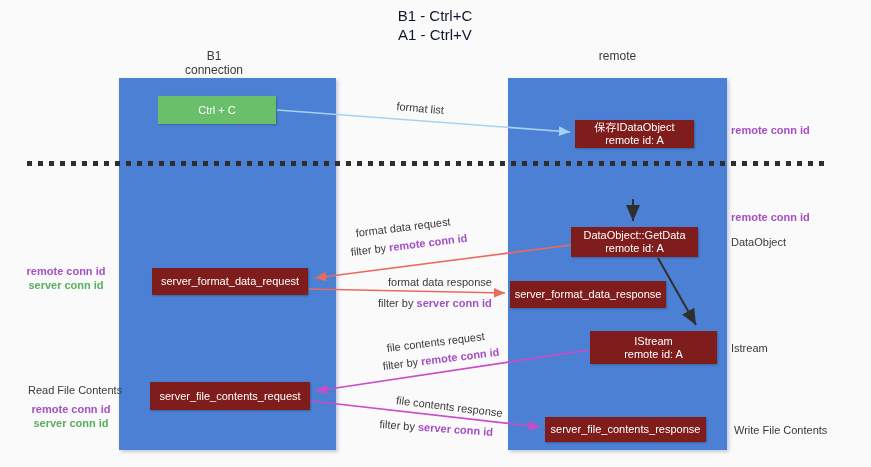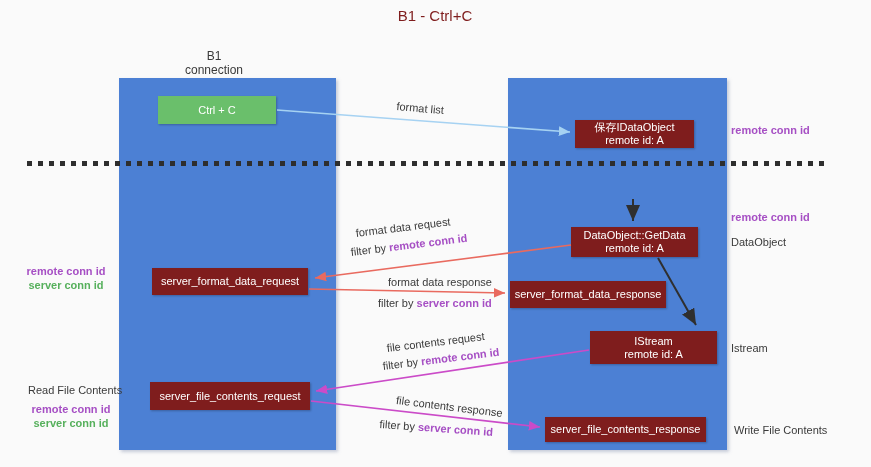--- a/index.html
+++ b/index.html
@@ -1,18 +1,18 @@
 <!DOCTYPE html>
 <html><head>
 <meta charset="utf-8">
 <style>
   html,body { margin:0; padding:0; background:#fafafa; font-family:"Liberation Sans", sans-serif; }
   .canvas { position:relative; width:871px; height:467px; background:#fafafa; overflow:hidden; }
   .abs { position:absolute; }
-  .title-block { left:330px; top:6px; width:210px; text-align:center; font-size:15px; color:#7f1d1d; line-height:19px; }
+  .title-block { left:330px; top:6px; width:210px; text-align:center; font-size:15px; color:#0f172a; line-height:19px; }
   .lane-hdr { font-size:12px; color:#3a3a3a; text-align:center; line-height:14px; top:49px; }
   .lane { background:#4c80d4; box-shadow:2px 2px 3px rgba(150,160,185,.5); }
   .node { display:flex; flex-direction:column; align-items:center; justify-content:center;
           color:#ffffff; font-size:11px; line-height:13px; text-align:left;
           box-shadow:1px 1px 2px rgba(0,0,0,.25); }
   .green  { background:#6abf6b; }
   .orange { background:#7f1d1d; }
   .sep { left:27px; top:161px; width:803px; height:5px;
          background:repeating-linear-gradient(90deg,#2e2e2e 0 5px,transparent 5px 11px); }
   .lbl { font-size:11px; color:#3a3a3a; white-space:nowrap; transform-origin:left top; }
@@ -26,27 +26,29 @@
   svg.overlay { position:absolute; left:0; top:0; pointer-events:none; }
   .z1{z-index:1}.z3{z-index:3}.z4{z-index:4}.z5{z-index:5}
 </style>
 </head>
 <body>
 
 <div class="canvas">
 
   <div class="abs title-block z5">
     <div>B1 - Ctrl+C</div>
+    <div>A1 - Ctrl+V</div>
   </div>
 
   <div class="abs lane-hdr z5" style="left:119px;width:190px;">
     <div>B1</div>
     <div>connection</div>
   </div>
   <div class="abs lane-hdr z5" style="left:508px;width:219px;">
+    <div>remote</div>
   </div>
 
   <div class="abs lane z1" style="left:119px;top:78px;width:217px;height:372px;"></div>
   <div class="abs lane z1" style="left:508px;top:78px;width:219px;height:372px;"></div>
 
   <div class="abs sep z3"></div>
 
   <div class="abs node green z3" style="left:158px;top:96px;width:118px;height:28px;">Ctrl + C</div>
 
   <div class="abs node orange z3" style="left:575px;top:120px;width:119px;height:28px;">

